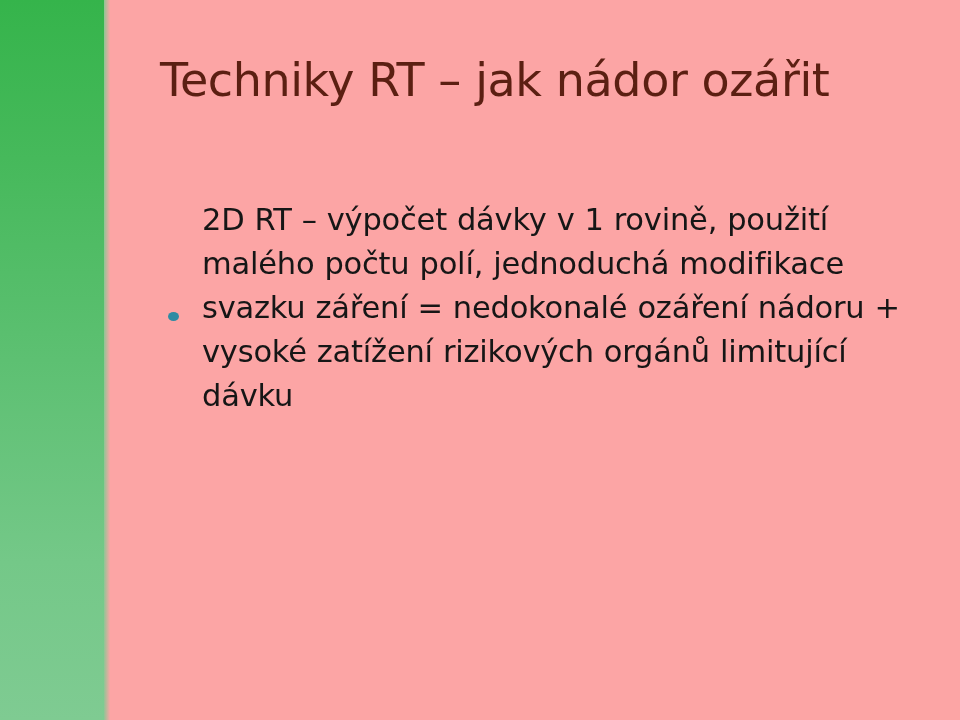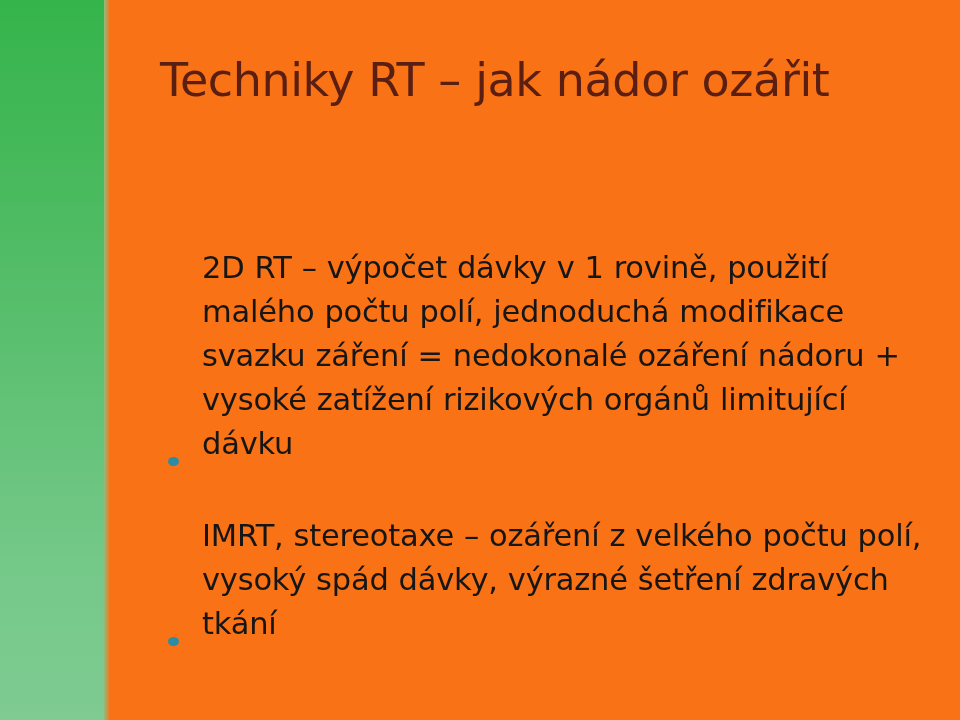--- a/index.html
+++ b/index.html
@@ -10,21 +10,21 @@
     width: 960px;
     height: 720px;
     overflow: hidden;
     background: #f4f4f4;
     font-family: "Liberation Sans", sans-serif;
   }
   #slide {
     position: relative;
     width: 960px;
     height: 720px;
-    background: #f97316;
+    background: #fca5a5;
   }
   
   #accent-bar {
     position: absolute;
     left: 0;
     top: 0;
     width: 104px;
     height: 720px;
     background: linear-gradient(to bottom, #35b44b 0%, #46b95b 22%, #5dc072 50%, #74c888 78%, #7fcb92 100%);
   }
@@ -50,23 +50,22 @@
     white-space: nowrap;
   }
   #body-block {
     position: absolute;
     left: 162px;
     top: 198px;
     width: 760px;
   }
   .bullet-row {
     display: flex;
-    align-items: flex-end;
+    align-items: center;
     margin-bottom: 6px;
-    margin-top: 48px;
   }
   .bullet-marker {
     flex: 0 0 34px;
     display: flex;
     justify-content: flex-start;
     align-items: flex-start;
     padding-top: 16px;
     padding-left: 6px;
   }
   .dot {
@@ -99,21 +98,15 @@
   <div id="body-block">
 
     <div class="bullet-row">
       <span class="bullet-marker">
           <span class="dot"></span>
         </span>
       <span class="bullet-text">2D RT – výpočet dávky v 1 rovině, použití malého počtu polí, jednoduchá modifikace svazku záření = nedokonalé ozáření nádoru + vysoké zatížení rizikových orgánů limitující dávku</span>
     </div>
 
 
-    <div class="bullet-row">
-      <span class="bullet-marker">
-          <span class="dot"></span>
-        </span>
-      <span class="bullet-text">IMRT, stereotaxe – ozáření z velkého počtu polí, vysoký spád dávky, výrazné šetření zdravých tkání</span>
-    </div>
 
   </div>
 </div>
 
 </body></html>

